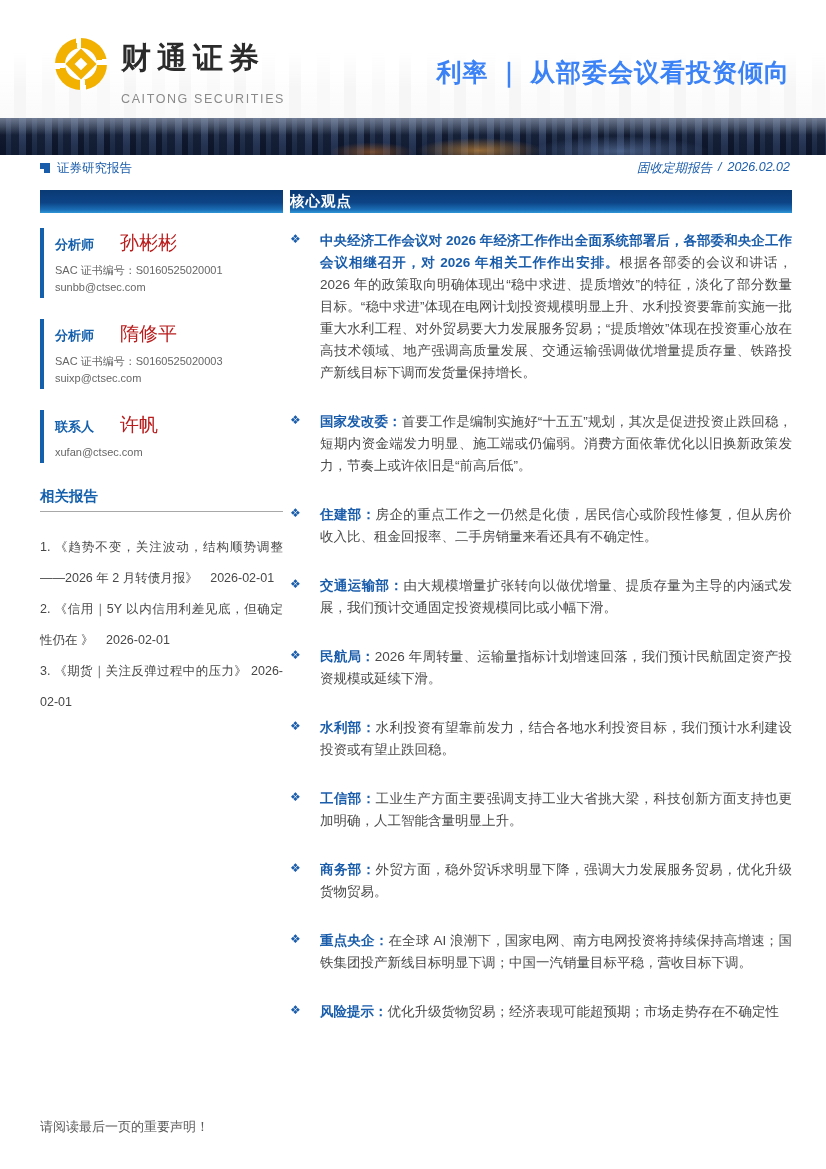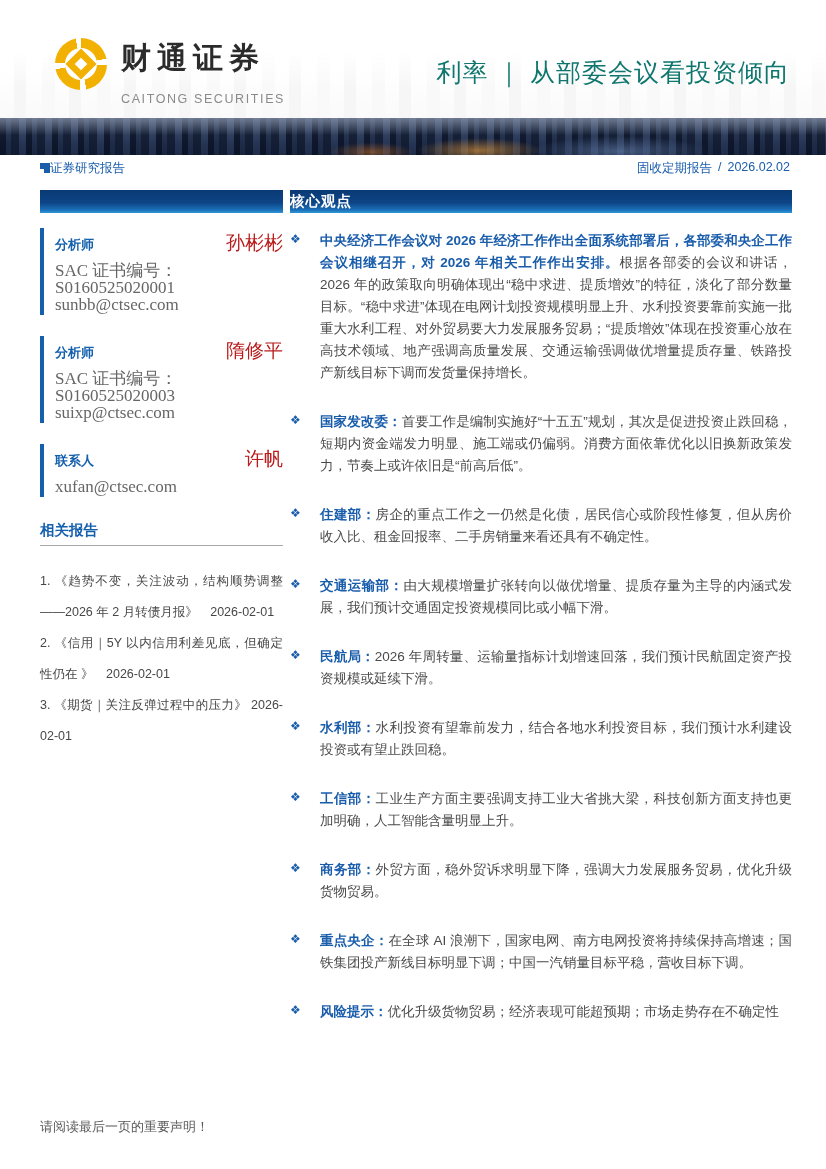--- a/index.html
+++ b/index.html
@@ -24,60 +24,60 @@
   .emblem { position:relative; width:52px; height:52px; border-radius:50%;
     background:conic-gradient(#f2b000 0 78deg,#ffffff 78deg 92deg,#f2b000 92deg 168deg,#ffffff 168deg 182deg,#f2b000 182deg 258deg,#ffffff 258deg 272deg,#f2b000 272deg 348deg,#ffffff 348deg 360deg); }
   .emblem::before { content:""; position:absolute; inset:10px; background:#ffffff; border-radius:50%; }
   .emblem::after  { content:""; position:absolute; left:50%; top:50%; width:22px; height:22px;
     transform:translate(-50%,-50%) rotate(45deg); background:#f2b000; }
   .emblem .hole { position:absolute; left:50%; top:50%; width:9px; height:9px; z-index:2;
     transform:translate(-50%,-50%) rotate(45deg); background:#ffffff; }
   .logo-text .cn { font-size:30px; font-weight:bold; color:#2b2b2b; letter-spacing:6px; font-family:"Liberation Serif","DejaVu Serif",serif; }
   .logo-text .en { font-size:12.5px; color:#8a8a8a; letter-spacing:1.6px; margin-top:13px; }
   .doc-title {
-    position:absolute; right:36px; top:56px; font-size:25px; font-weight:normal;
-    color:#0f766e; letter-spacing:1px; white-space:nowrap;
+    position:absolute; right:36px; top:56px; font-size:25px; font-weight:bold;
+    color:#3b82f6; letter-spacing:1px; white-space:nowrap;
   }
 
   
   .banner {
     position:absolute; left:0; top:118px; width:826px; height:37px;
     background:
       radial-gradient(90px 18px at 58% 88%, rgba(255,170,60,.55), transparent 70%),
       radial-gradient(60px 14px at 45% 92%, rgba(255,140,40,.4), transparent 70%),
       radial-gradient(120px 20px at 75% 90%, rgba(120,150,200,.5), transparent 75%),
       repeating-linear-gradient(90deg, rgba(10,18,38,.85) 0 6px, rgba(28,42,70,.7) 6px 11px, rgba(16,26,48,.85) 11px 19px, rgba(40,56,88,.6) 19px 26px),
       linear-gradient(to bottom, #5d6d8a 0%, #46566f 35%, #232f4c 70%, #141d33 100%);
     background-blend-mode:normal;
   }
   .banner::after { content:""; position:absolute; left:0; top:0; width:100%; height:45%;
     background:linear-gradient(to bottom, rgba(130,142,165,.8), rgba(130,142,165,0)); }
 
   
   .meta-row { position:absolute; left:40px; right:36px; top:158px; height:20px;
     display:flex; justify-content:space-between; align-items:center; }
-  .meta-left { display:flex; align-items:center; gap:0; color:#1a5dab; font-size:12.5px; }
+  .meta-left { display:flex; align-items:center; gap:7px; color:#1a5dab; font-size:12.5px; }
   .square-icon { width:10px; height:10px; background:#1a5dab; position:relative; }
   .square-icon::after { content:""; position:absolute; left:0; bottom:0; width:4px; height:4px; background:#ffffff; }
-  .meta-right { color:#1a5dab; font-size:12.5px; display:flex; gap:6px; }
+  .meta-right { color:#1a5dab; font-size:12.5px; display:flex; gap:6px;font-style:italic; }
 
   
   .bar { position:absolute; top:190px; height:23px;
     background:linear-gradient(to bottom, #0a3a74 0%, #0d4486 55%, #1a6cb4 85%, #2f97d6 100%); }
   .bar-left { left:40px; width:243px; }
   .bar-main { left:290px; width:502px; color:#ffffff; font-size:14.5px; font-weight:bold;
     line-height:23px; letter-spacing:1px; }
 
   
   .sidebar { position:absolute; left:40px; top:228px; width:243px; }
   .person { border-left:4px solid #1460ad; padding:2px 0 2px 11px; margin-bottom:21px; }
-  .person-head { display:flex; gap:38px; align-items:baseline; margin-bottom:6px;justify-content:space-between; }
+  .person-head { display:flex; gap:26px; align-items:baseline; margin-bottom:6px; }
   .person-role { color:#1460ad; font-weight:bold; font-size:13px; }
   .person-name { color:#b91c1c; font-size:19px; }
-  .person-line { color:#666666; font-size:17px; line-height:17px;font-family:Liberation Serif, serif; }
+  .person-line { color:#666666; font-size:11px; line-height:17px; }
 
   .related { margin-top:24px; }
   .related-title { color:#1460ad; font-weight:bold; font-size:14.5px; padding-bottom:5px;
     border-bottom:1px solid #a8a8a8; margin-bottom:20px; }
   .related-item { color:#474747; font-size:12.5px; line-height:31px; text-align:justify; }
 
   
   .main { position:absolute; left:290px; top:230px; width:502px; }
   .bullet { display:flex; margin-bottom:27px; }
   .bullet .marker { width:30px; flex:0 0 30px; color:#1a5dab; font-size:12px; padding-top:2px; }

